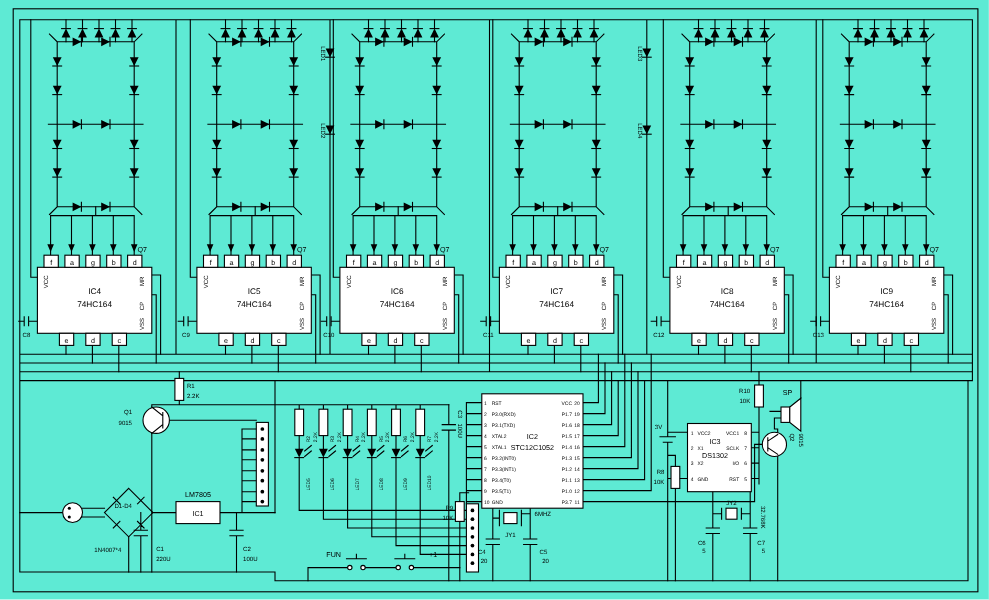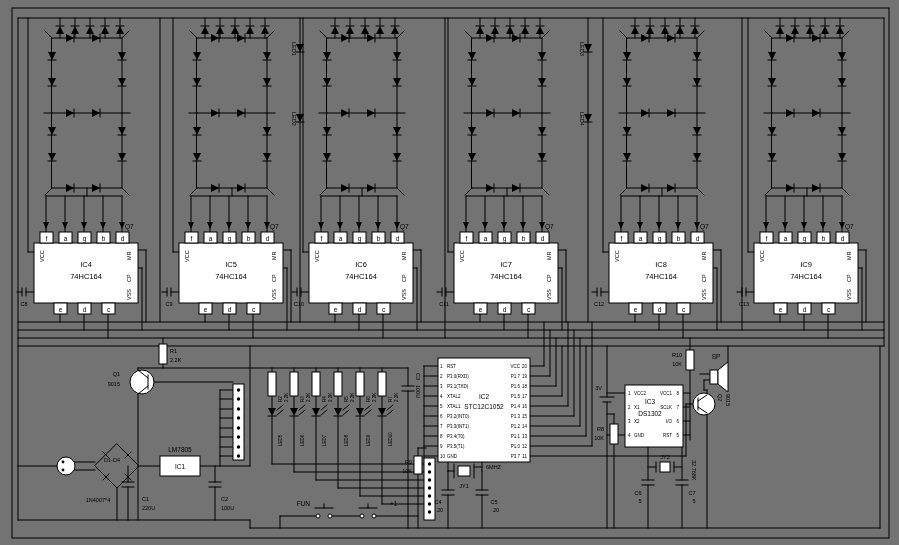--- a/index.html
+++ b/index.html
@@ -1,16 +1,16 @@
 <!DOCTYPE html>
 <html><head>
 <meta charset="utf-8">
 <style>
 html,body{margin:0;padding:0;background:#fff}
-.stage{width:899px;height:545px;position:relative;background:#737373}
+.stage{width:899px;height:545px;position:relative;background:#5eead4}
 svg{display:block}
 .w{fill:none;stroke:#000;stroke-width:1;stroke-linecap:square}
 .cmp{fill:#fff;stroke:#000;stroke-width:1}
 .dot{fill:#000;stroke:none}
 text{font-family:"Liberation Sans",sans-serif;fill:#000}
 .t4{font-size:4.5px}.t5{font-size:5.5px}.t6{font-size:6.5px}.t7{font-size:7.5px}
 .tm{text-anchor:middle}.te{text-anchor:end}
 </style>
 </head>
 <body>

